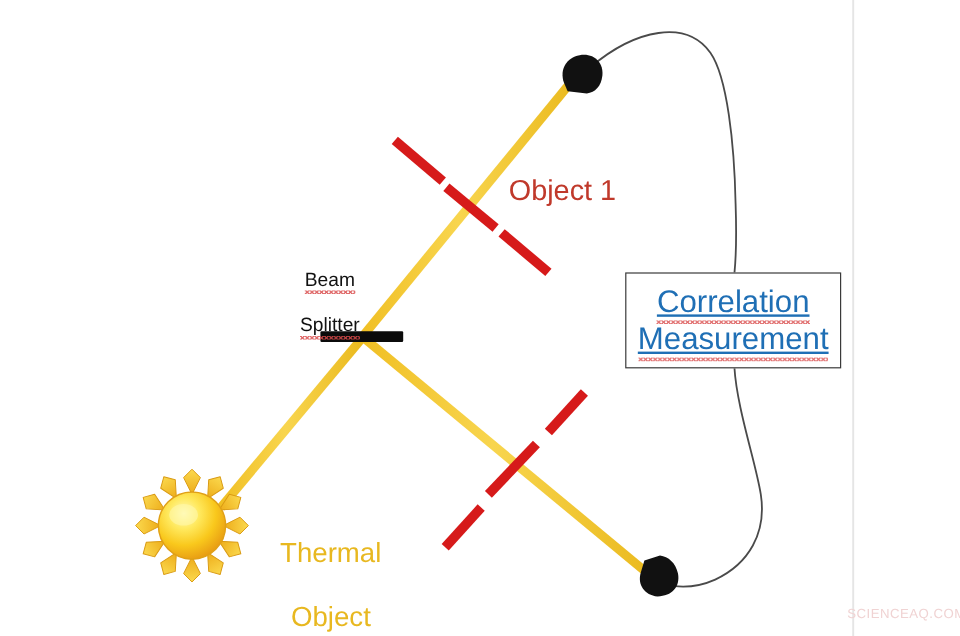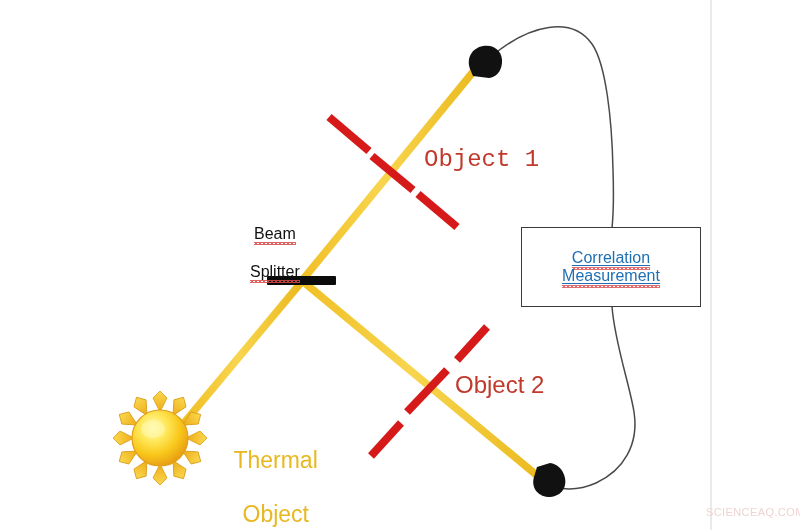--- a/index.html
+++ b/index.html
@@ -55,21 +55,20 @@
     background-size: 4px 3px;
     background-repeat: repeat-x;
     opacity: .85;
   }
   
   #object-1-label {
     left: 424px;
     top: 146px;
     font-size: 24px;
     color: #c0392b;
-    font-family: Liberation Mono, monospace;
   }
   #object-2-label {
     left: 455px;
     top: 371px;
     font-size: 24px;
     color: #c0392b;
   }
   
   #thermal-source-label {
     left: 208px;
@@ -88,21 +87,21 @@
     height: 80px;
     border: 1.6px solid #3a3a3a;
     background: #ffffff;
     box-sizing: border-box;
     display: flex;
     flex-direction: column;
     align-items: center;
     justify-content: center;
   }
   #correlation-box .cline {
-    font-size: 16px;
+    font-size: 26px;
     color: #1f6fb5;
     text-decoration: underline;
     text-underline-offset: 2px;
     position: relative;
     white-space: pre;
   }
   #correlation-box .cline::after {
     content: "";
     position: absolute;
     left: 0;
@@ -206,21 +205,20 @@
     </g>
   </svg>
 
   <div class="lbl" id="beam-splitter-label">
     <span class="squiggle">Beam</span><br>
     <span class="squiggle">Splitter</span>
   </div>
 
   <div class="lbl" id="object-1-label">Object 1</div>
 
-  <div class="lbl" id="object-2-label">Object 2</div>
 
   <div class="lbl" id="thermal-source-label">
     <span>Thermal</span><br>
     <span>Object</span>
   </div>
 
   <div id="correlation-box">
     <span class="cline">Correlation</span>
     <span class="cline">Measurement</span>
   </div>

